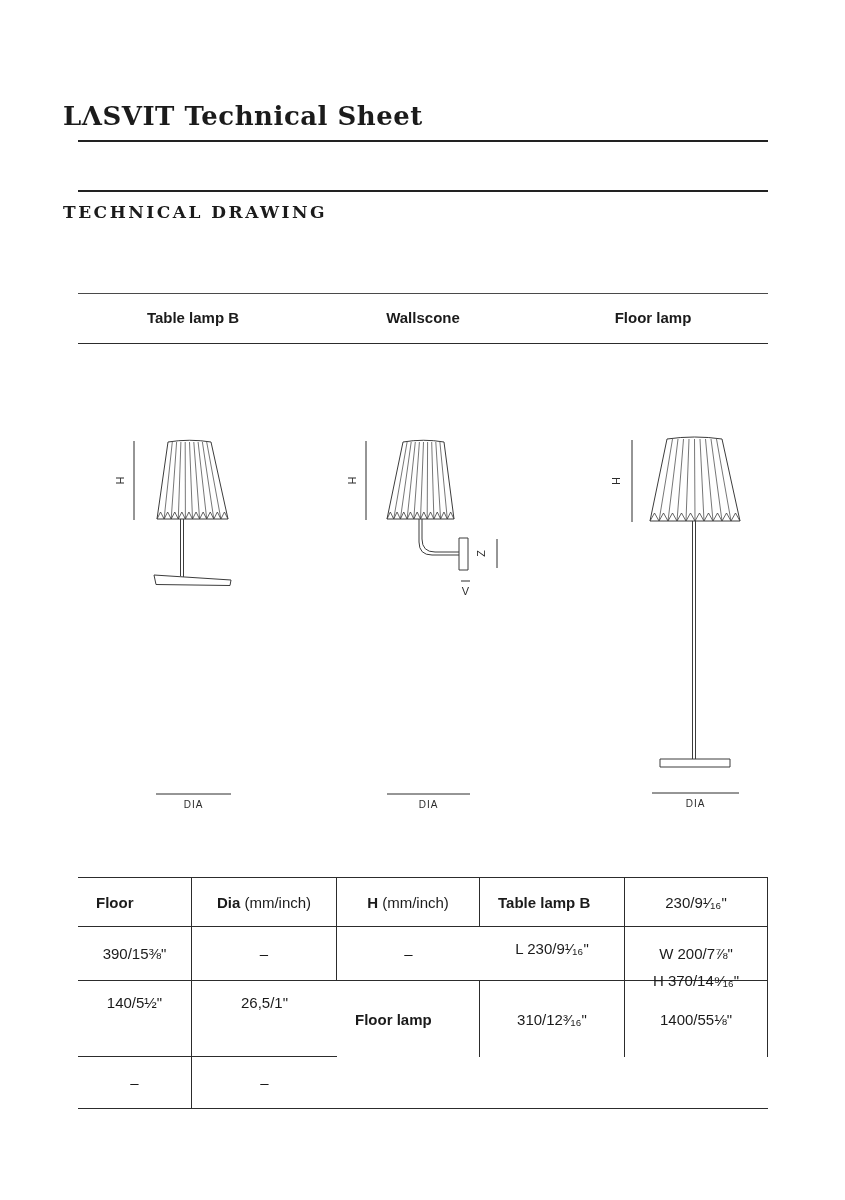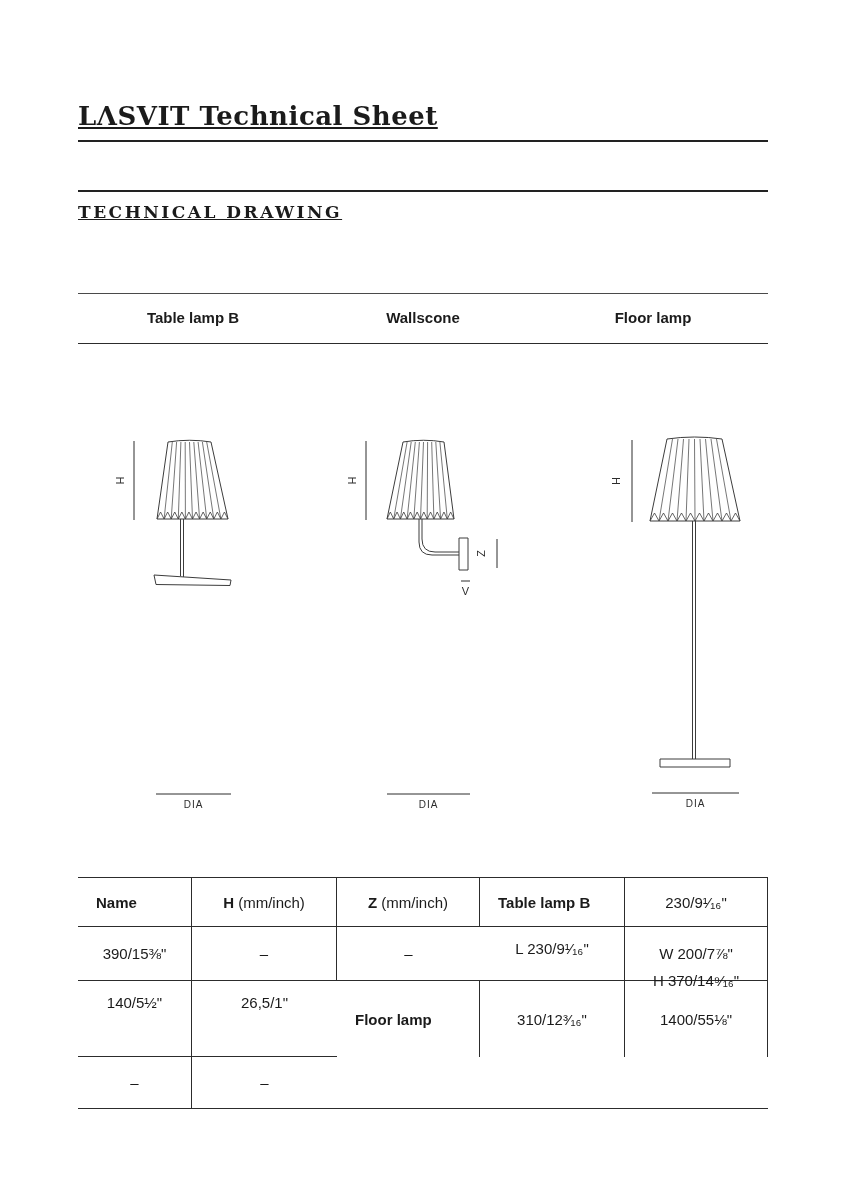--- a/index.html
+++ b/index.html
@@ -2,21 +2,21 @@
 <html><head>
 <meta charset="utf-8">
 <style>
   * { margin:0; padding:0; box-sizing:border-box; }
   html,body { background:#ffffff; }
   .page {
     position:relative; width:845px; height:1200px; background:#ffffff;
     font-family:"Liberation Sans", sans-serif; color:#1b1b1b; overflow:hidden;
   }
   
-  .hd { position:absolute; left:78px; width:690px; font-family:"DejaVu Serif", serif; font-weight:700; white-space:nowrap;text-decoration:underline; }
+  .hd { position:absolute; left:63px; width:690px; font-family:"DejaVu Serif", serif; font-weight:700; white-space:nowrap; }
   .title      { top:101px; font-size:26px; letter-spacing:0.5px; }
   .collection { top:152px; font-size:23px; letter-spacing:2.5px; }
   .section    { top:202px; font-size:17px; letter-spacing:2.5px; }
   .rule { position:absolute; left:78px; width:690px; height:1.6px; background:#222; }
   .rule-1 { top:140px; }
   .rule-2 { top:190px; }
   
   .draw-head {
     position:absolute; left:78px; top:293px; width:690px; height:51px;
     border-top:1.6px solid #4a4a4a; border-bottom:1.6px solid #2c2c2c;
@@ -99,28 +99,28 @@
       <path d="M614.5,101 L614.5,339 M617.5,101 L617.5,339" stroke="#3c3c3c" stroke-width="1" fill="none"></path>
       <rect x="582" y="339" width="70" height="8" fill="#ffffff" stroke="#3c3c3c" stroke-width="1"></rect>
       <path d="M574,373 L661,373" stroke="#2c2c2c" stroke-width="1" fill="none"></path>
       <text class="dia-t" x="617.5" y="387" text-anchor="middle">DIA</text>
     </g>
   </svg>
 
   <div class="spec">
 
     <div class="cell head name">
-        <span class="b">Name</span>
+        <span class="b">Floor</span>
         <span></span>
       </div>
     <div class="cell head">
-        <span><span class="b">H</span><span> (mm/inch)</span></span>
+        <span><span class="b">Dia</span><span> (mm/inch)</span></span>
       </div>
     <div class="cell head">
-        <span><span class="b">Z</span><span> (mm/inch)</span></span>
+        <span><span class="b">H</span><span> (mm/inch)</span></span>
       </div>
 
     <div class="cell name">Table lamp B</div>
     <div class="cell">230/9¹⁄₁₆"</div>
     <div class="cell">390/15⅜"</div>
     <div class="cell">–</div>
     <div class="cell lastcol">–</div>
 
     <div class="cell top">L 230/9¹⁄₁₆"</div>
     <div class="cell top">

